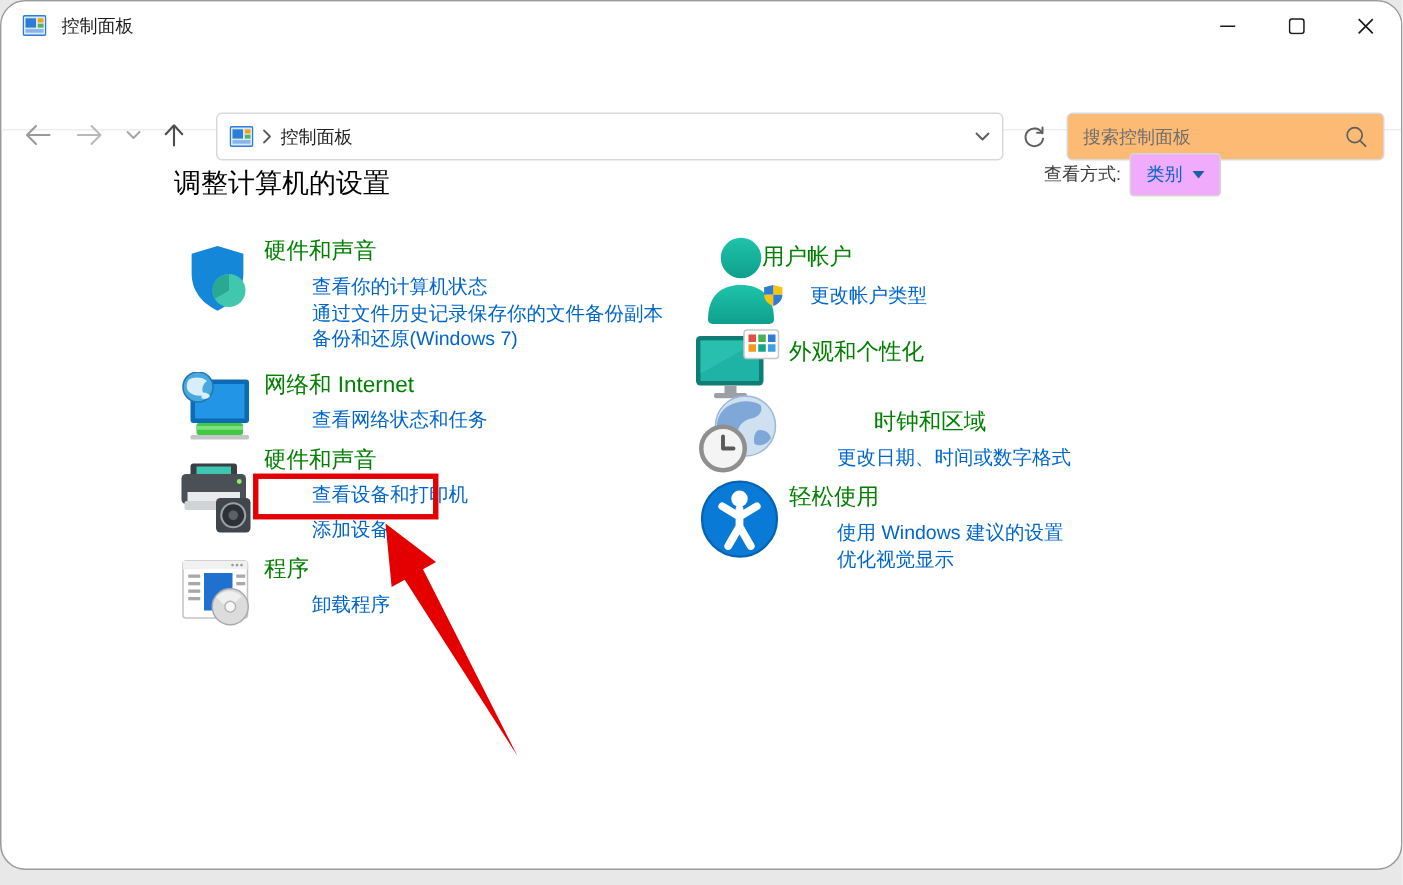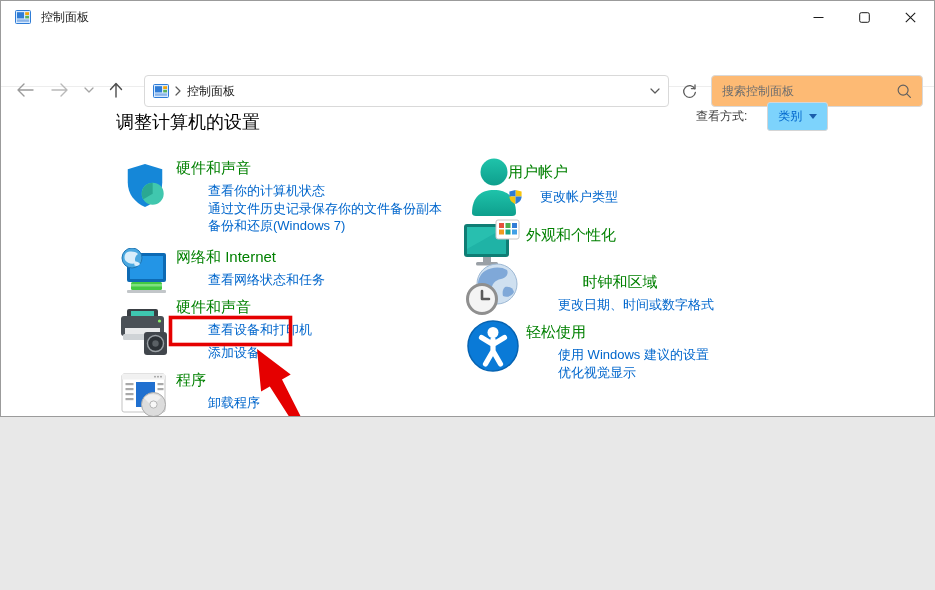--- a/index.html
+++ b/index.html
@@ -1,20 +1,20 @@
 <!DOCTYPE html>
 <html><head>
 <meta charset="utf-8">
 <style>
   * { box-sizing: border-box; margin: 0; padding: 0; }
   html,body { width:935px; height:590px; }
   body { font-family:"Liberation Sans", sans-serif; background:#e8e8e8; }
   .window {
-    position:relative; width:935px; height:417px; background:#ffffff;
-    border:1px solid #9b9b9b; border-radius:0; overflow:hidden;
+    position:relative; width:935px; height:580px; background:#ffffff;
+    border:1px solid #9b9b9b; border-radius:17px; overflow:hidden;
   }
   
   .titlebar { position:absolute; top:0; left:0; right:0; height:32px; display:flex; align-items:center; padding-left:14px; background:#fff; }
   .titlebar .app-icon { width:16px; height:16px; margin-right:10px; flex:0 0 auto; }
   .titlebar .title { font-size:12px; color:#1b1b1b; }
   .win-controls { position:absolute; right:1px; top:1px; height:31px; display:flex; }
   .win-btn { width:46px; height:31px; display:flex; align-items:center; justify-content:center; cursor:pointer; }
   
   .toolbar { position:absolute; top:32px; left:0; right:0; height:54px; background:#fff; border-bottom:1px solid #ededed; }
   .tool-btn { position:absolute; top:45px; display:flex; align-items:center; justify-content:center; cursor:pointer; }
@@ -36,24 +36,24 @@
     border:1px solid #d9d9d9; border-radius:4px; background:#fdba74;
     display:flex; align-items:center; padding:0 10px;
   }
   .search-box input {
     border:none; outline:none; flex:1; font-size:12px; font-family:"Liberation Sans",sans-serif; color:#202020; background:transparent;
   }
   .search-box input::placeholder { color:#6e6e6e; }
   
   .page-title { position:absolute; left:115px; top:109px; font-size:18px; color:#000000; }
   .view-by { position:absolute; left:695px; top:101px; display:flex; align-items:center; }
-  .view-by .label { font-size:12px; color:#3c3c3c; margin-right:20px; }
+  .view-by .label { font-size:12px; color:#3c3c3c; margin-right:6px; }
   .view-by .dropdown {
     display:flex; align-items:center; gap:7px; border:1px solid #d5d5d5; border-radius:3px;
-    background:#7dd3fc; padding:5px 10px; cursor:pointer;
+    background:#f0abfc; padding:5px 10px; cursor:pointer;
   }
   .view-by .dropdown .val { font-size:12px; color:#0066cc; }
   .tri-down { width:0; height:0; border-left:4px solid transparent; border-right:4px solid transparent; border-top:5px solid #1a5dab; }
   
   .icon-box { position:absolute; cursor:pointer; }
   .icon-box svg { width:100%; height:100%; display:block; }
   .cat-text { position:absolute; }
   .cat-title { display:block; font-size:15px; line-height:20px; color:#008000; cursor:pointer; text-decoration:none; white-space:nowrap; }
   .cat-links { margin-top:4px;margin-left:32px; }
   .cat-link { display:block; font-size:13px; line-height:17.5px; color:#0066cc; cursor:pointer; text-decoration:none; white-space:nowrap; }

